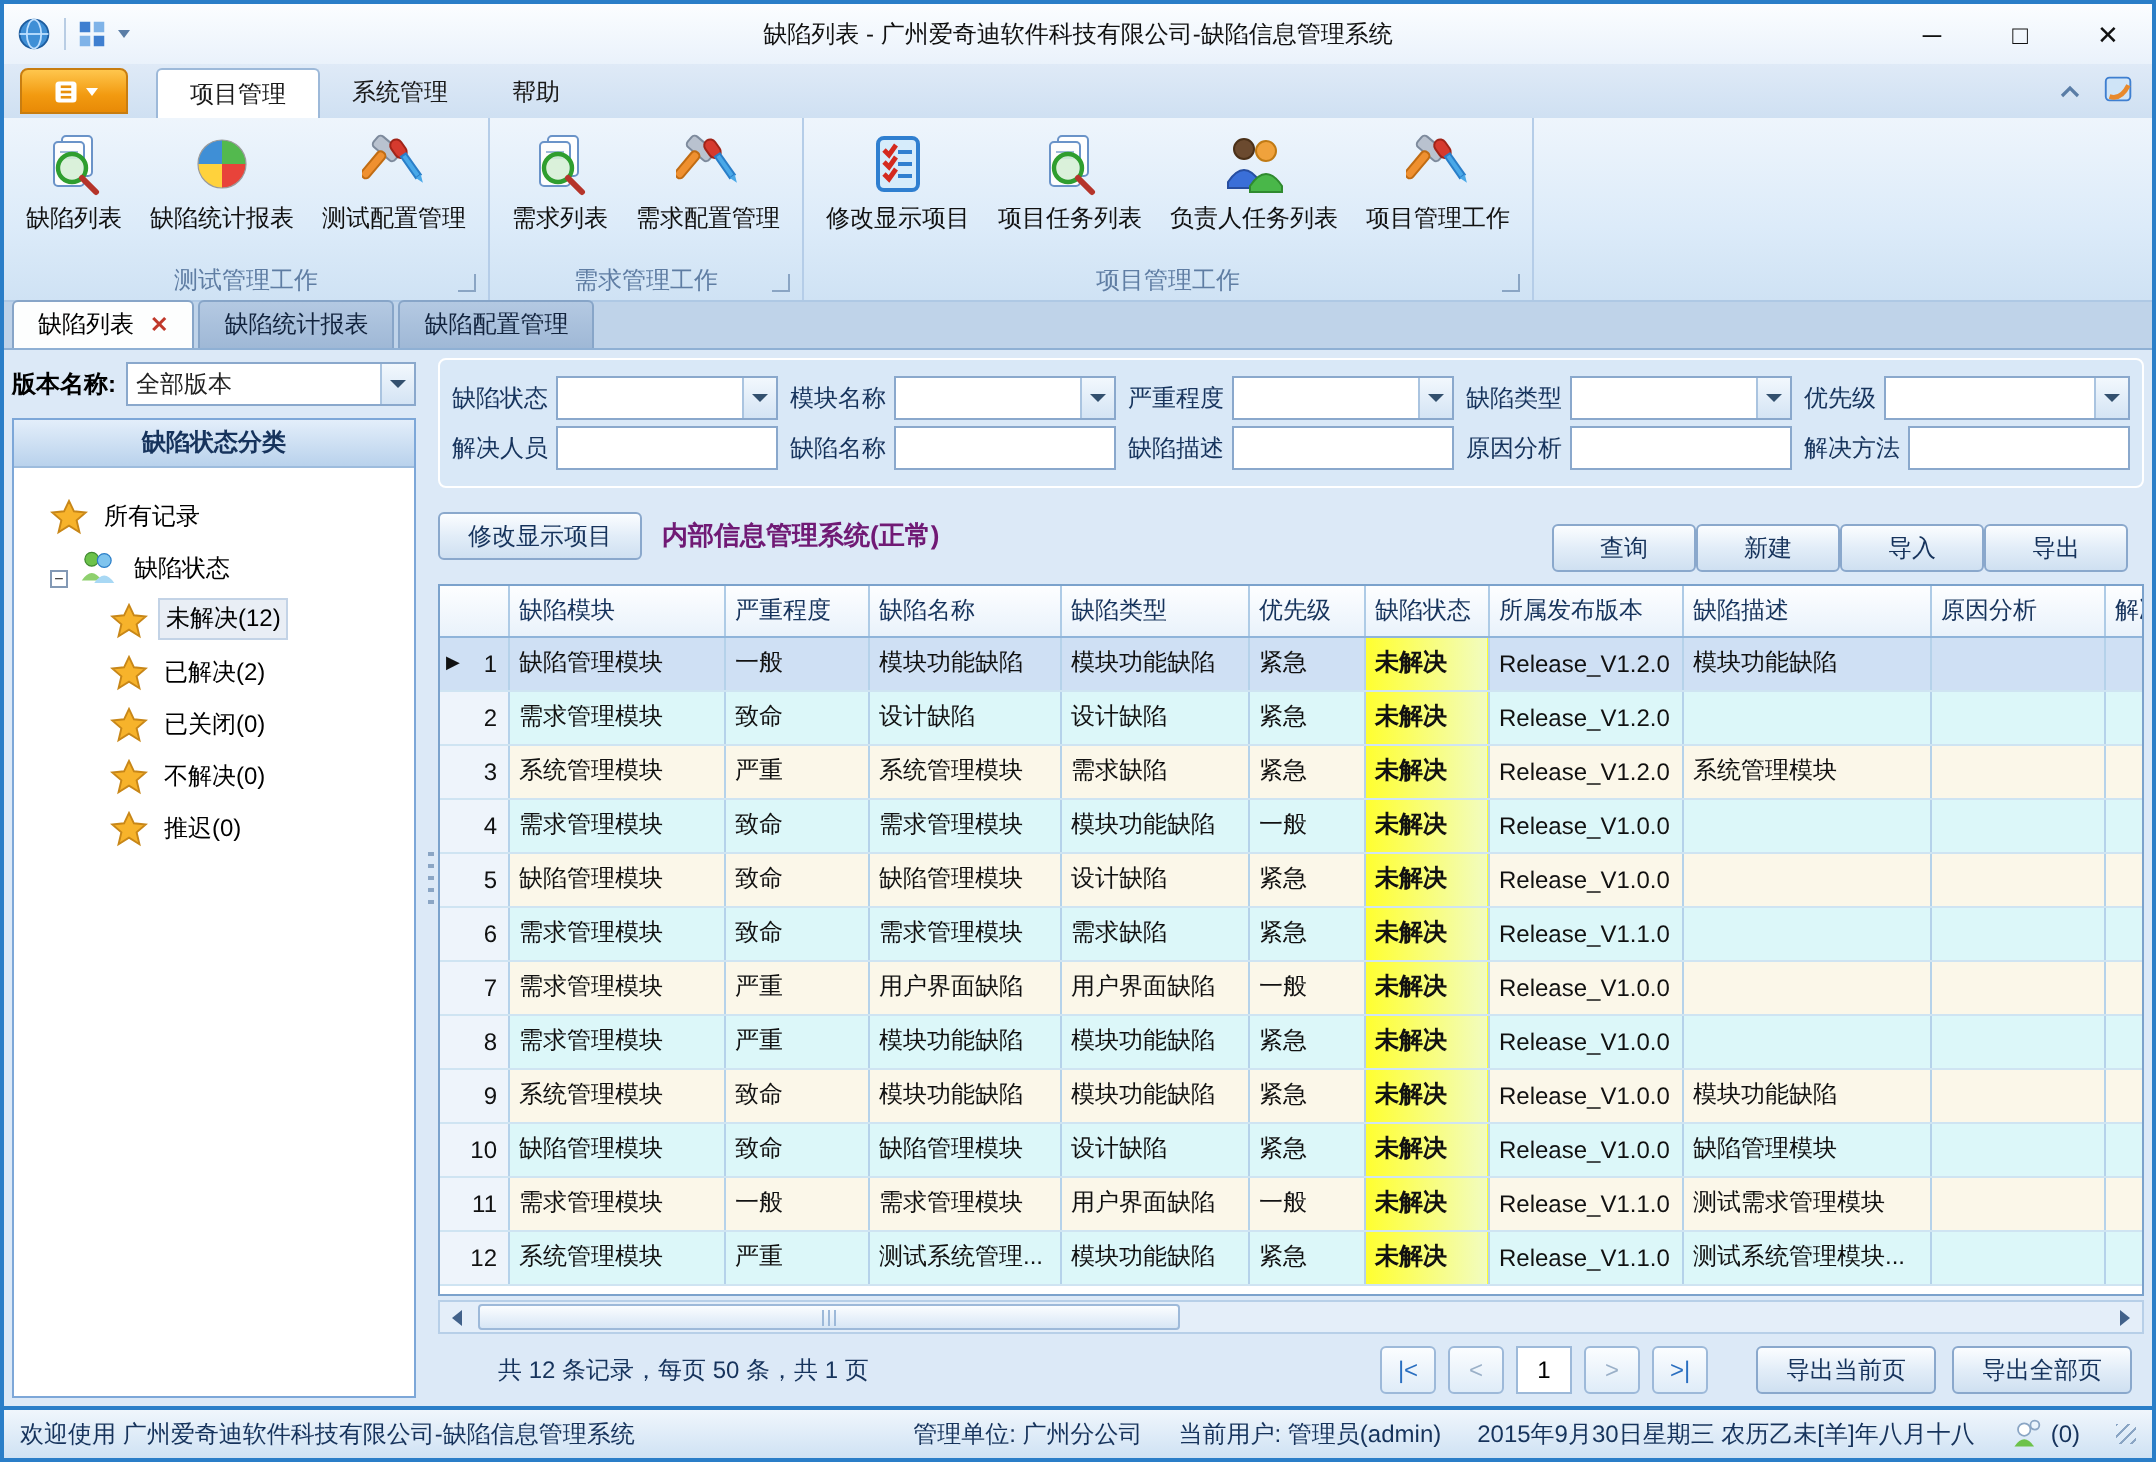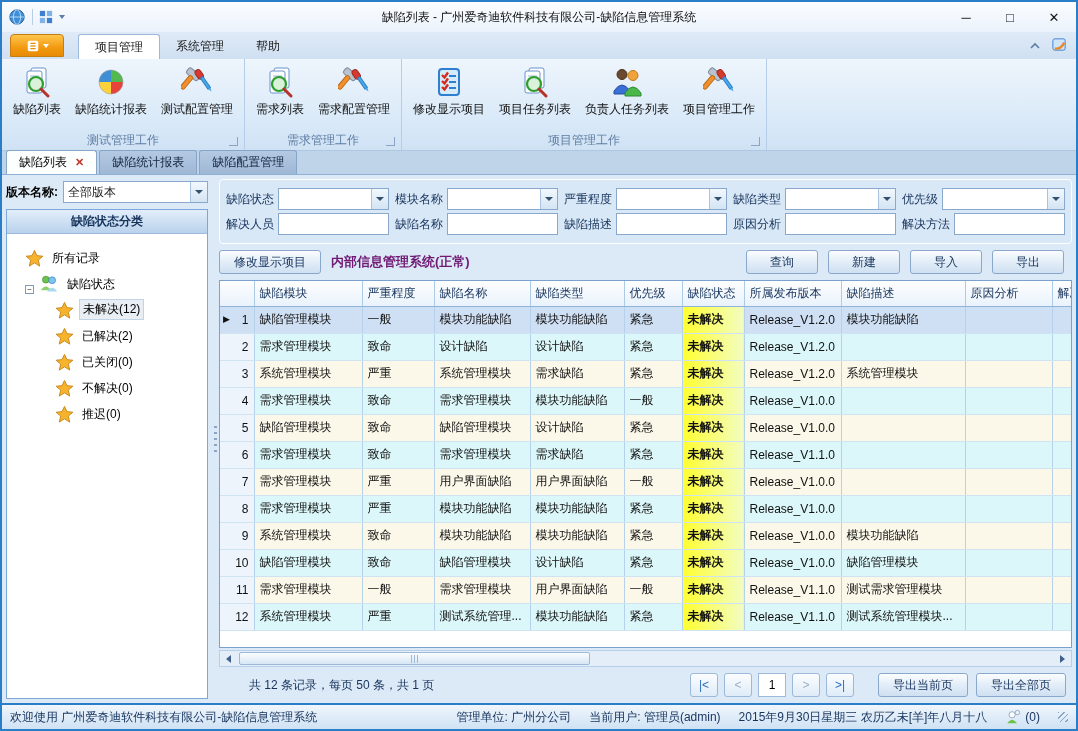--- a/index.html
+++ b/index.html
@@ -72,21 +72,21 @@
   .frow{ display:flex; gap:6px; margin:3px 0;}
   .ffield{ flex:1; display:flex; align-items:center; gap:4px; min-width:0;}
   .ffield .flabel{ color:#16335c; white-space:nowrap;}
   .ffield .combo,.ffield input[type=text]{ flex:1; min-width:0;}
   .ffield input[type=text]{ height:22px; border:1px solid #8aa8cc; background:#fff; padding:0 4px; font-size:12px;}
   
   .actionbar{ display:flex; align-items:center; gap:10px; margin:0 0 6px 0;}
   .btn{ height:24px; padding:0 14px; background:linear-gradient(#fbfdff,#e2edf8 50%,#cfe0f1);
         border:1px solid #8aa8cc; border-radius:3px; color:#16335c; font-size:12px; cursor:default; white-space:nowrap;}
   .sys-label{ font-weight:bold; color:#701a75; font-size:13px; flex:1;}
-  .actions{ display:flex; gap:10px; padding-right:8px;}
+  .actions{ display:flex; padding-right:8px;margin-top:12px;}
   .actions .btn{ min-width:72px;}
   
   .grid-viewport{ flex:1; border:1px solid #7ba2cc; background:#fff; overflow:hidden; position:relative; min-height:0;}
   table.grid{ border-collapse:collapse; table-layout:fixed; width:892px; font-size:12px;}
   table.grid th{ height:25px; background:linear-gradient(#fdfeff,#e9f2fb); color:#16335c; font-weight:normal;
         border-right:1px solid #aecbe6; border-bottom:1px solid #8fb4da; text-align:left; padding:0 5px;
         white-space:nowrap; overflow:hidden;margin-top:16px;}
   table.grid td{ height:27px; border-right:1px solid #b5d2ea; border-bottom:1px solid #cfe4f2; padding:0 5px;
         white-space:nowrap; overflow:hidden; color:#111;}
   tr.odd td{ background:#fbf7e9;}

